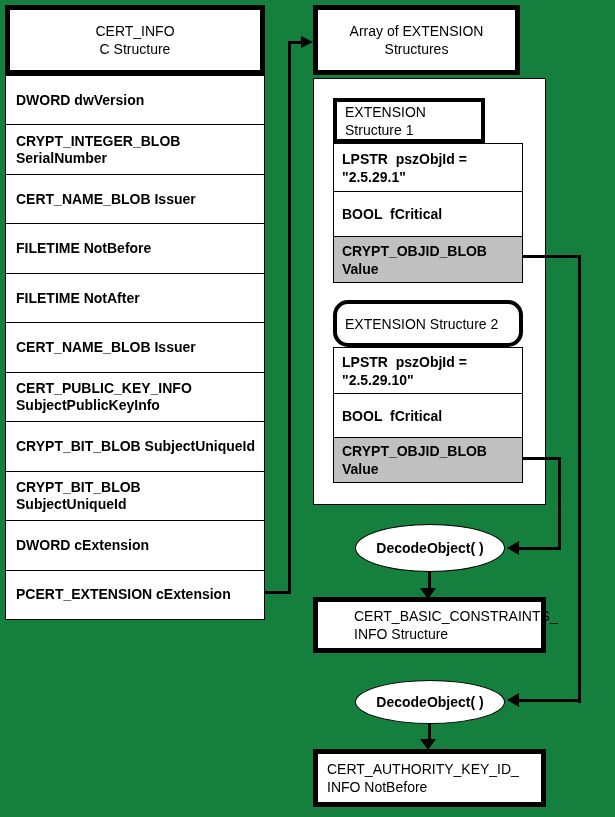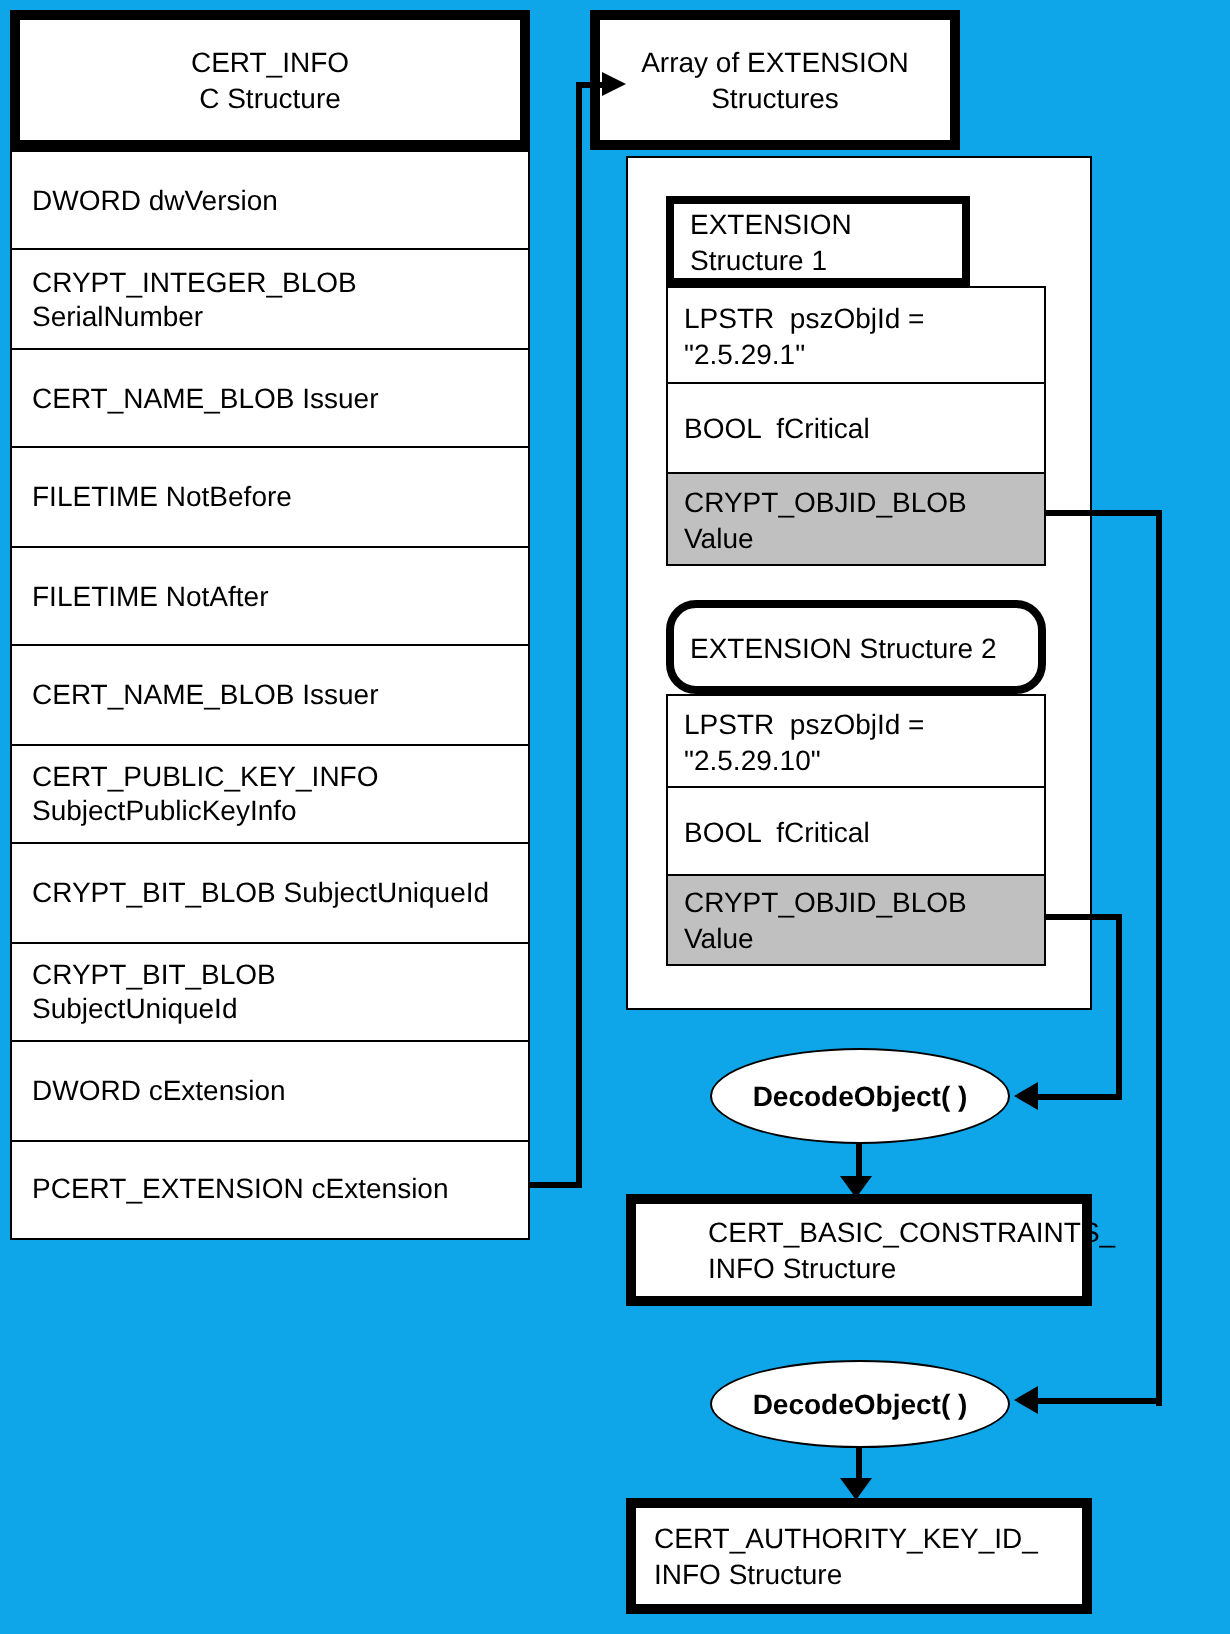--- a/index.html
+++ b/index.html
@@ -4,21 +4,21 @@
 <style>
   html, body {
     margin: 0;
     padding: 0;
     background: #ffffff;
   }
   .canvas {
     position: relative;
     width: 615px;
     height: 817px;
-    background: #0ea5e9;
+    background: #15803d;
     font-family: "Liberation Sans", sans-serif;
     font-size: 14px;
     color: #000000;
     overflow: hidden;
   }
   .abs { position: absolute; box-sizing: border-box; }
 
   
   .thick-box {
     border: 5px solid #000;
@@ -55,20 +55,21 @@
     flex-direction: column;
   }
   .row {
     display: flex;
     align-items: center;
     white-space: pre-wrap;
     line-height: 17px;
     padding-left: 10px;
     padding-right: 4px;
     box-sizing: border-box;
+    font-weight: bold;
   }
   .rows .row:not(:last-child) { border-bottom: 1px solid #000; }
   .left-rows .row { flex: 1 1 0; }
   .ext-rows .row { padding-left: 8px; line-height: 18px; }
 
   
   .container-box {
     border: 1px solid #000;
     background: #fff;
   }
@@ -126,21 +127,21 @@
     <div class="row">CERT_NAME_BLOB Issuer</div>
     <div class="row">CERT_PUBLIC_KEY_INFO
 SubjectPublicKeyInfo</div>
     <div class="row">CRYPT_BIT_BLOB SubjectUniqueId</div>
     <div class="row">CRYPT_BIT_BLOB
 SubjectUniqueId</div>
     <div class="row">DWORD cExtension</div>
     <div class="row">PCERT_EXTENSION cExtension</div>
   </div>
 
-  <div class="abs thick-box" style="left:295px; top:5px; width:185px; height:70px;">
+  <div class="abs thick-box" style="left:313px; top:5px; width:207px; height:70px;">
     <div class="center-text">Array of EXTENSION
 Structures</div>
   </div>
 
   <div class="abs container-box" style="left:313px; top:78px; width:233px; height:427px;"></div>
 
   <div class="abs thick-box-4" style="left:333px; top:98px; width:152px; height:45px;">
     <div class="left-text" style="padding-left:8px;">EXTENSION Structure 1</div>
   </div>
   <div class="abs rows ext-rows" style="left:333px; top:143px; width:190px; height:140px;">
@@ -170,21 +171,21 @@
     <div class="left-text">CERT_BASIC_CONSTRAINTS_
 INFO Structure</div>
   </div>
 
   <div class="abs ellipse" style="left:355px; top:680px; width:150px; height:44px;">
     <span>DecodeObject( )</span>
   </div>
 
   <div class="abs thick-box" style="left:313px; top:749px; width:233px; height:58px; justify-content:flex-start;">
     <div class="left-text">CERT_AUTHORITY_KEY_ID_
-INFO Structure</div>
+INFO NotBefore</div>
   </div>
 
   <div class="abs seg" style="left:265px; top:591px; width:26px; height:3px;"></div>
   <div class="abs seg" style="left:288px; top:41px; width:3px; height:553px;"></div>
   <div class="abs seg" style="left:288px; top:41px; width:14px; height:3px;"></div>
   <div class="abs arr arr-right" style="left:301px; top:36px;"></div>
 
   <div class="abs seg" style="left:523px; top:255px; width:58px; height:3px;"></div>
   <div class="abs seg" style="left:578px; top:255px; width:3px; height:448px;"></div>
   <div class="abs seg" style="left:519px; top:699px; width:62px; height:3px;"></div>

